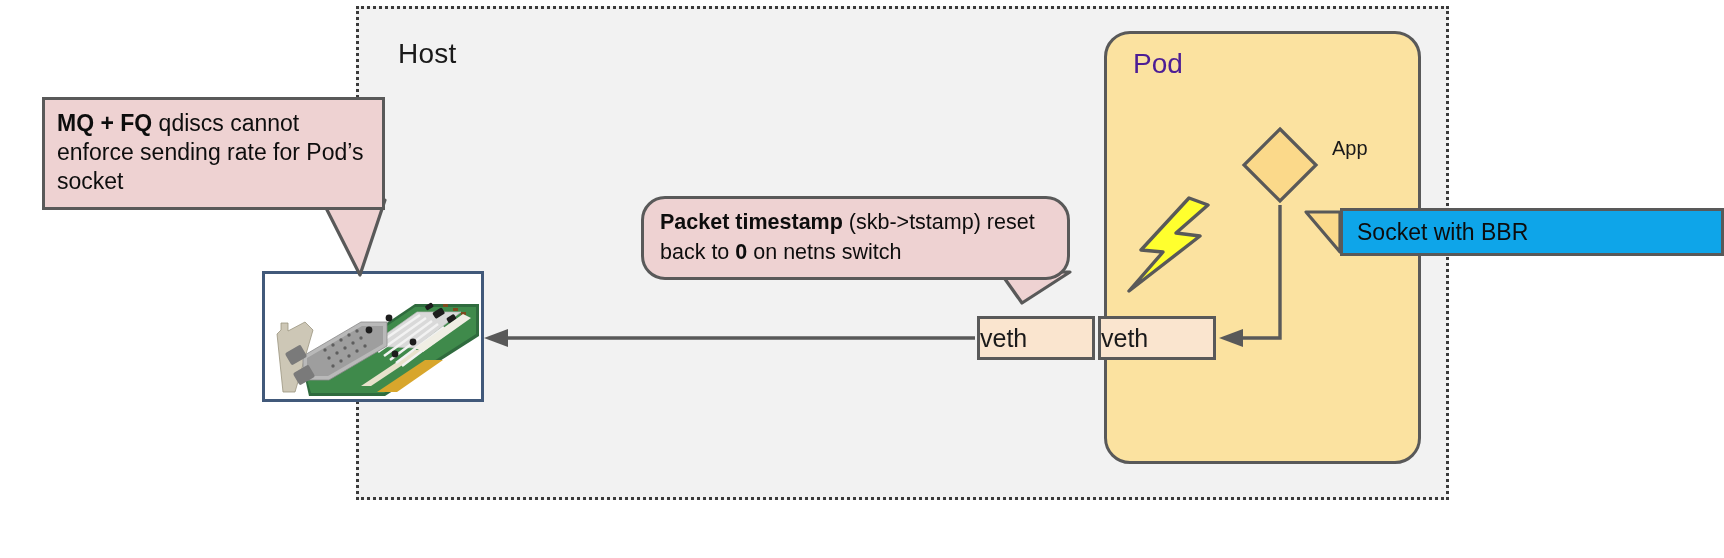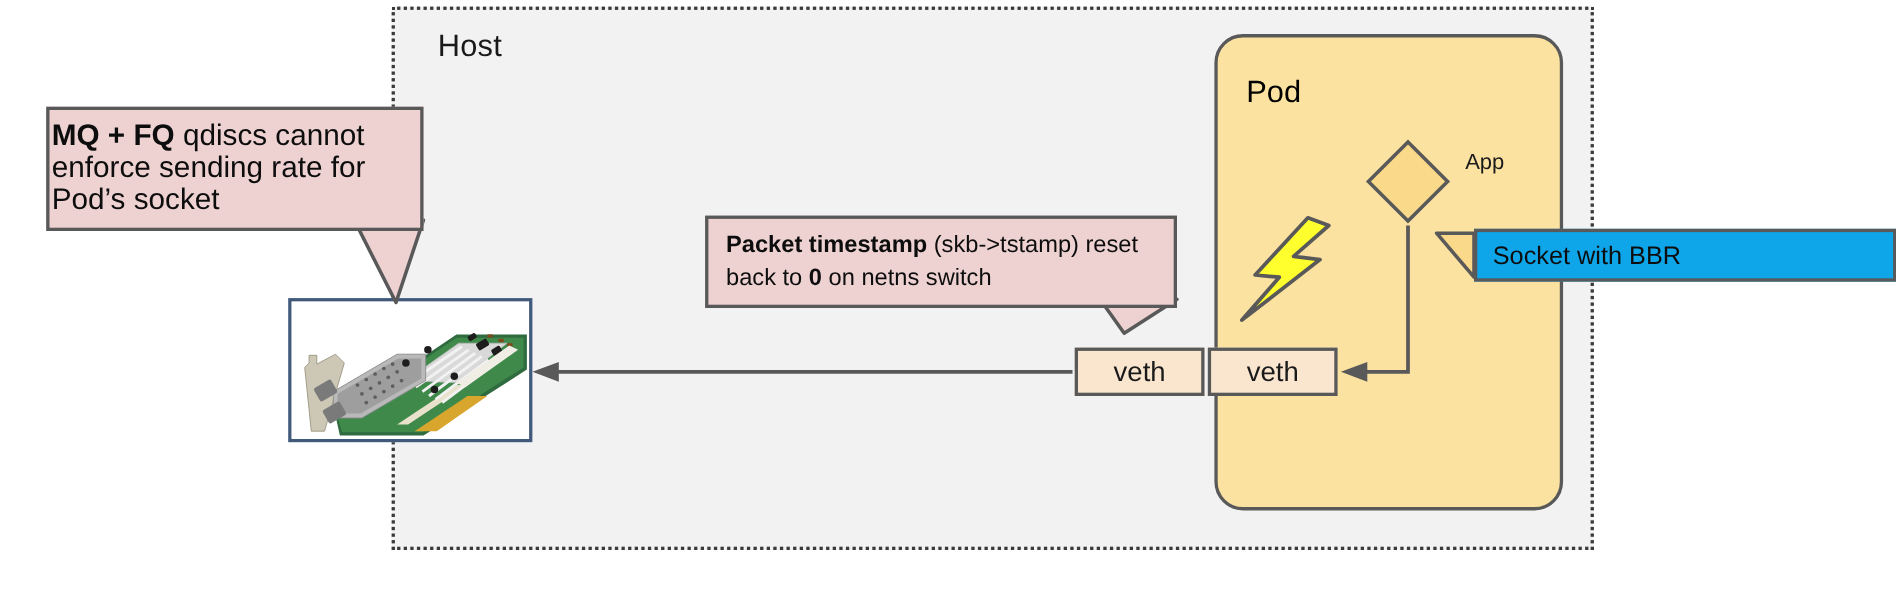--- a/index.html
+++ b/index.html
@@ -7,72 +7,72 @@
   #stage{position:relative;width:1724px;height:558px;background:#ffffff;overflow:hidden;}
 
   
   .host-box{
     position:absolute;left:356px;top:6px;width:1093px;height:494px;
     background:#f2f2f2;
     border:3px dotted #3a3a3a;
     box-sizing:border-box;
   }
   .host-label{
-    position:absolute;left:398px;top:26px;
+    position:absolute;left:398px;top:38px;
     font-size:28px;color:#1a1a1a;letter-spacing:.2px;
   }
 
   
   .pod-box{
     position:absolute;left:1104px;top:31px;width:317px;height:433px;
     background:#fbe2a0;
     border:3px solid #595959;
     border-radius:26px;
     box-sizing:border-box;
   }
   .pod-label{
-    position:absolute;left:1133px;top:68px;
-    font-size:28px;color:#000000;
+    position:absolute;left:1133px;top:48px;
+    font-size:28px;color:#4c1d95;
   }
 
   
   .nic-card{
     position:absolute;left:262px;top:271px;width:222px;height:131px;
     background:#ffffff;
     border:3px solid #41597a;
     box-sizing:border-box;
     overflow:hidden;
   }
   .nic-svg{position:absolute;left:0;top:0;}
 
   
   .veth{
     position:absolute;height:44px;width:118px;
     background:#fae5cf;
     border:3px solid #595959;
     box-sizing:border-box;
-    display:flex;align-items:center;justify-content:center;
+    display:flex;align-items:center;
     font-size:25px;color:#1a1a1a;
   }
   .veth-host{left:977px;top:316px;}
   .veth-pod{left:1098px;top:316px;}
 
   
   .callout-pink{
     position:absolute;
     background:#eed2d2;
     border:3px solid #595959;
     box-sizing:border-box;
     color:#0d0d0d;
   }
   .callout-1{left:42px;top:97px;width:343px;height:113px;}
-  .callout-2{left:641px;top:196px;width:429px;height:84px;}
+  .callout-2{left:641px;top:196px;width:429px;height:84px;border-radius:24px;}
   .callout-pink .txt{
-    position:absolute;left:2px;top:9px;right:10px;
-    font-size:27px;line-height:29px;
+    position:absolute;left:12px;top:9px;right:10px;
+    font-size:23px;line-height:29px;
   }
   .callout-2 .txt{top:8px;left:16px;font-size:21.5px;line-height:30px;}
   .callout-pink b{font-weight:bold;}
 
   
   .callout-yellow{
     position:absolute;left:1340px;top:208px;width:384px;height:48px;
     background:#0ea5e9;
     border:3px solid #595959;
     box-sizing:border-box;

